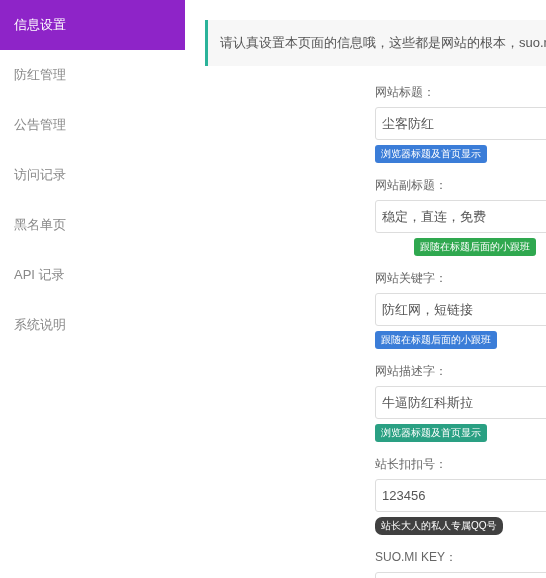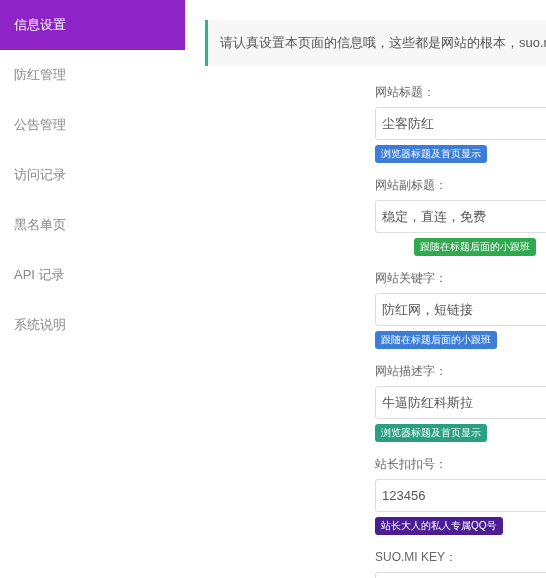--- a/index.html
+++ b/index.html
@@ -11,21 +11,21 @@
   .main { flex: 1; padding: 20px 0 0 20px; }
   .alert { border-left: 3px solid #2bb39a; background: #f7f7f7; padding: 14px 12px; color: #555; font-size: 13px; margin-bottom: 18px; white-space: nowrap; overflow: hidden; }
   .form { padding-left: 170px; }
   .field { margin-bottom: 14px; }
   .label { font-size: 12px; color: #666; margin-bottom: 6px; }
   .input { width: 184px; padding: 8px 6px; border: 1px solid #ddd; border-radius: 3px; font-size: 13px; color: #555; background: #fff; }
   .badge { display: inline-block; margin-top: 5px; padding: 2px 6px; border-radius: 3px; font-size: 10px; color: #fff; white-space: nowrap; }
   .b-blue { background: #3b7dd8; }
   .b-green { background: #2fa84f; margin-left: 39px; }
   .b-teal { background: #2aa083; }
-  .b-red { background: #4c1d95; }
+  .b-red { background: #404040; border-radius: 7px; }
 </style>
 </head>
 <body>
 
 <div class="layout">
   <div class="sidebar">
     <div class="side-item active">信息设置</div>
     <div class="side-item">防红管理</div>
     <div class="side-item">公告管理</div>
     <div class="side-item">访问记录</div>

